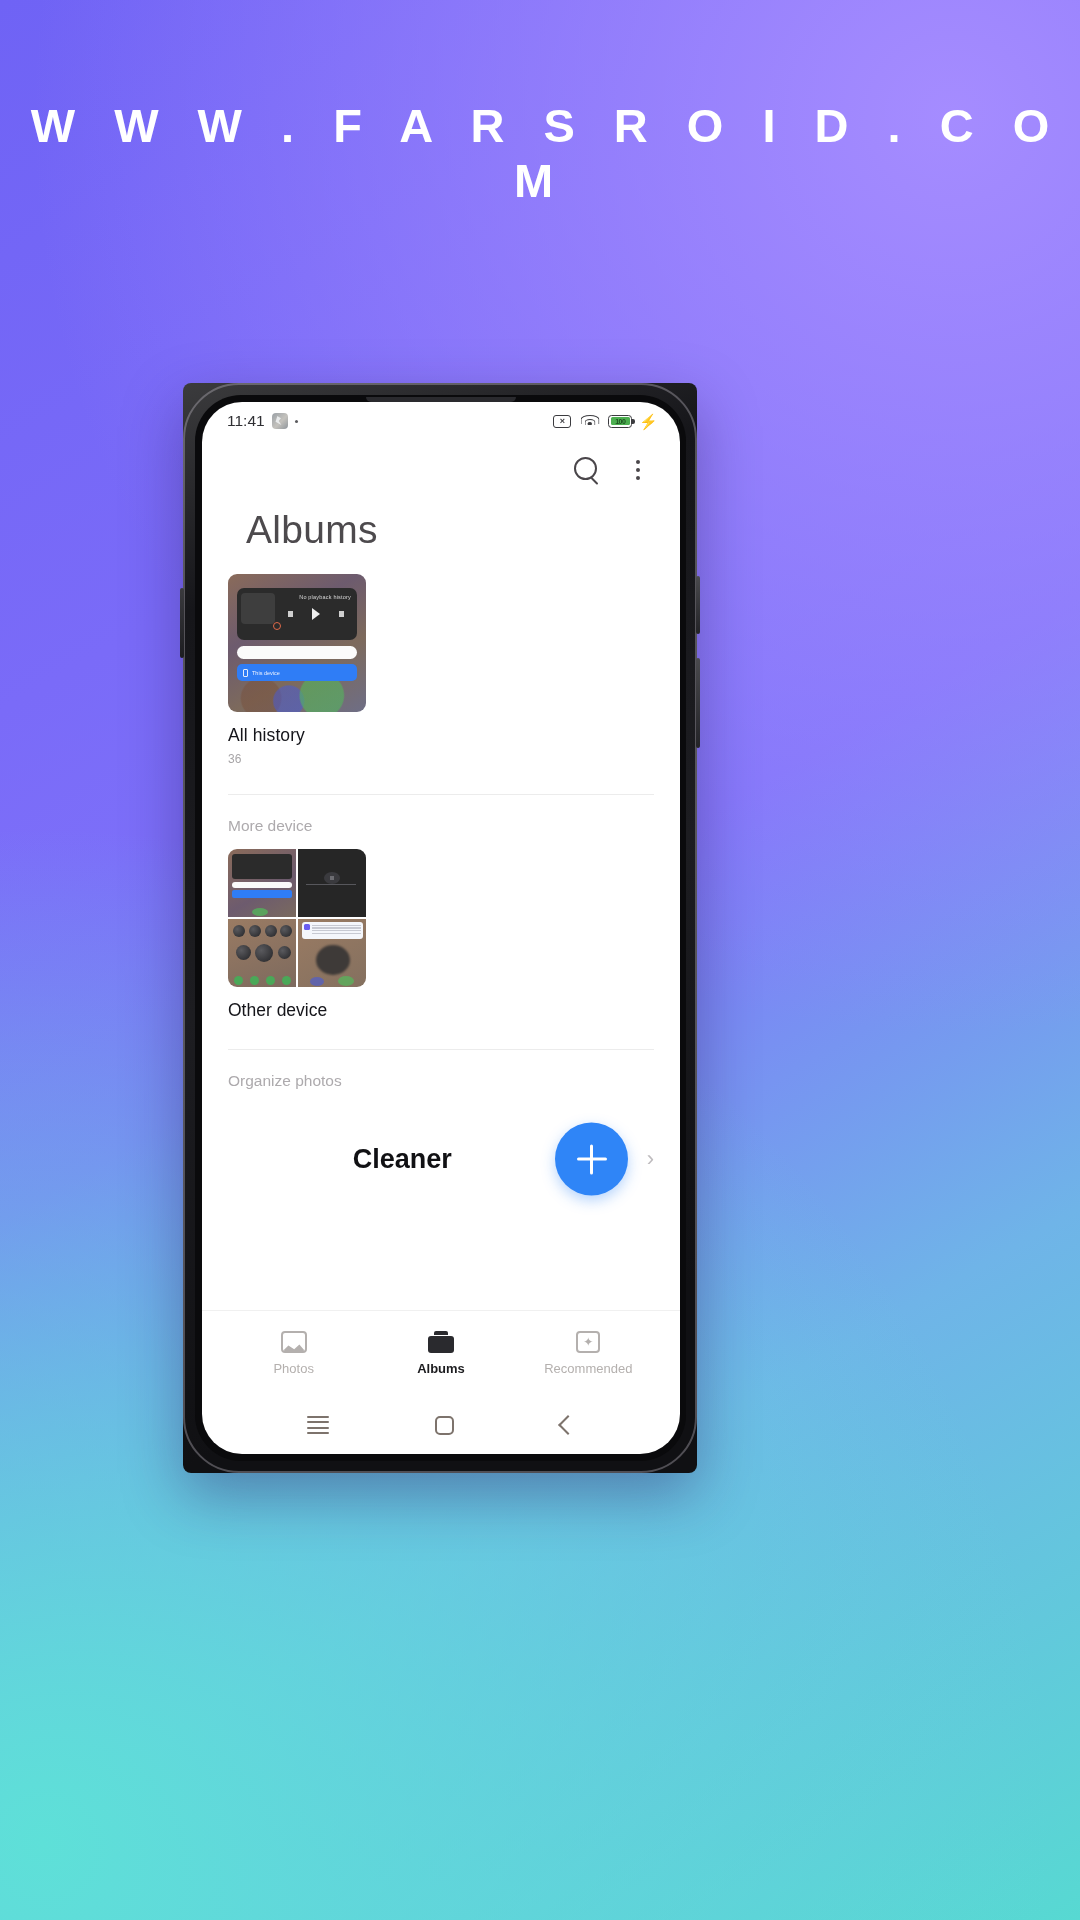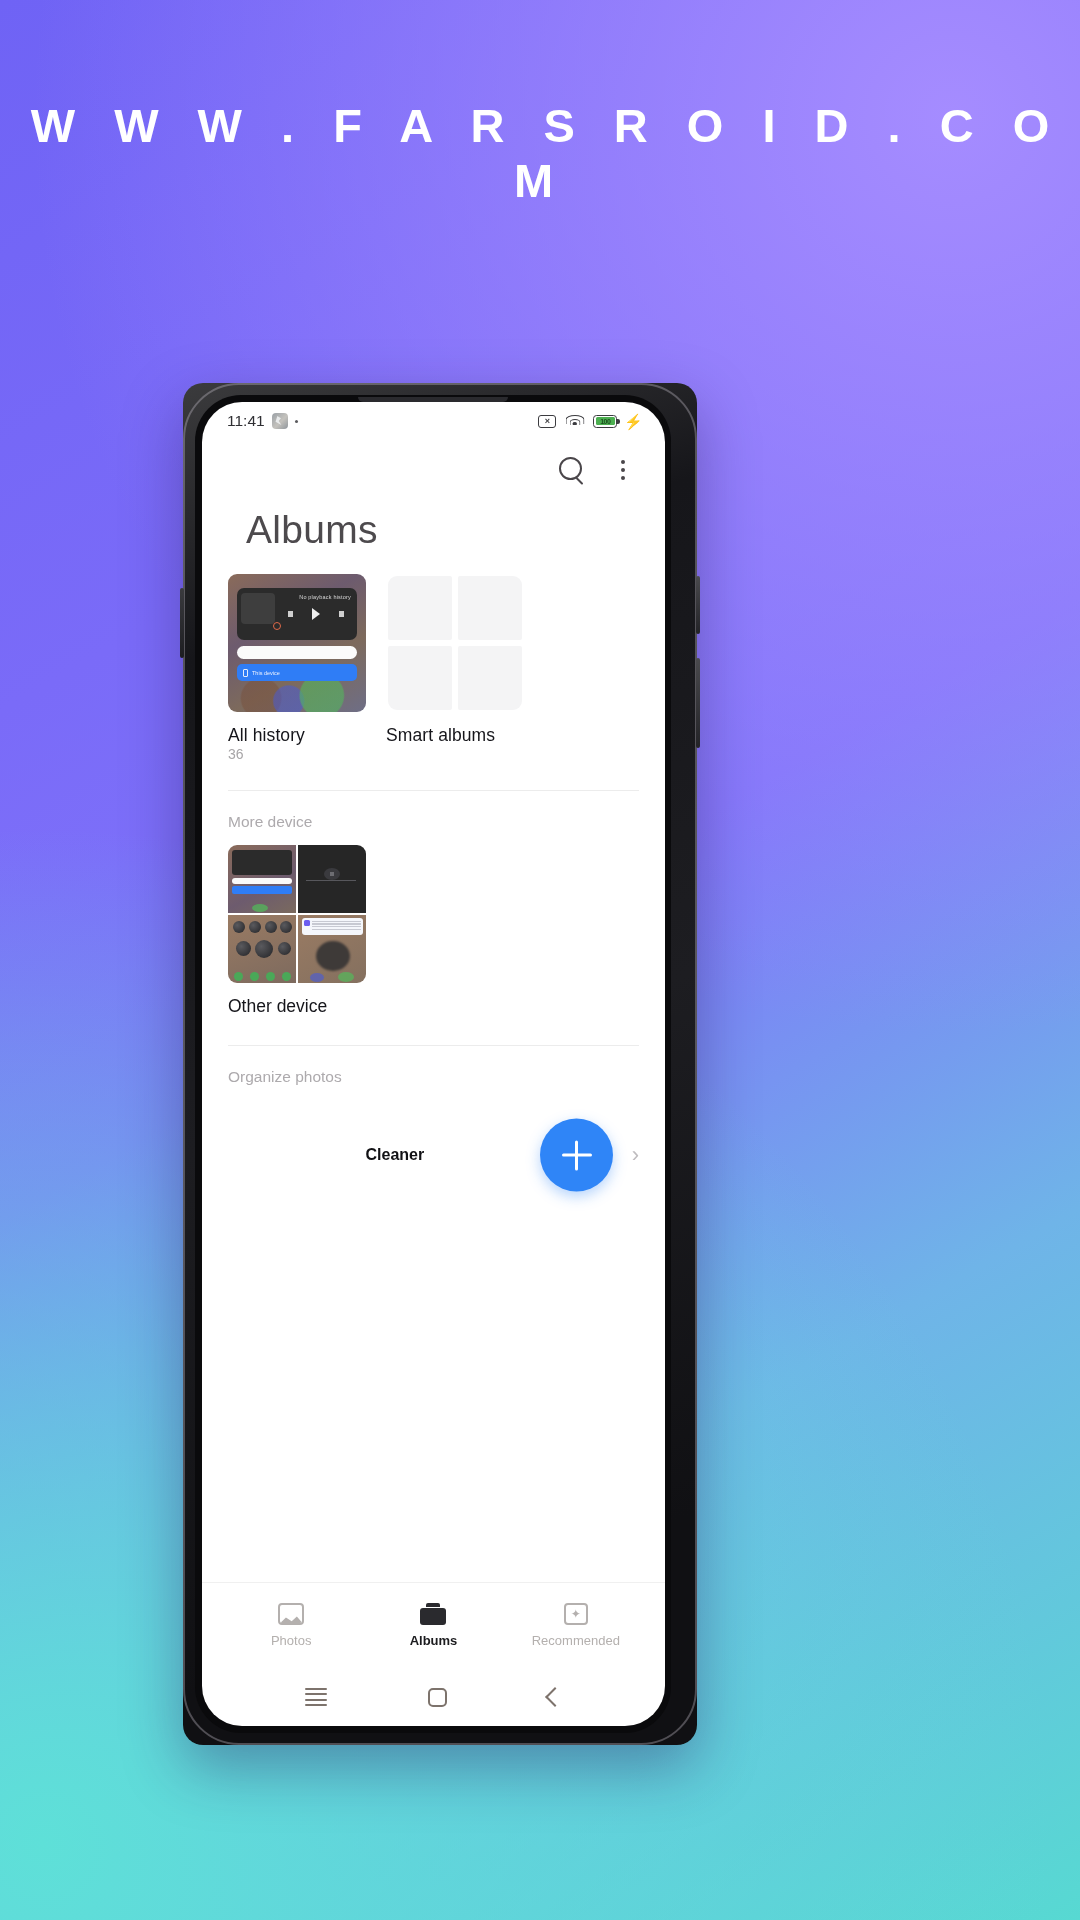--- a/index.html
+++ b/index.html
@@ -24,25 +24,25 @@
     font-weight:bold;
     letter-spacing:13px;
     text-indent:13px;
     font-family:"Liberation Sans", sans-serif;
   }
 
   
   .phone {
     position:absolute;
     left:183px; top:383px;
-    width:514px; height:1362px;
-    border-radius:20px;
+    width:514px; height:1090px;
+    border-radius:8px;
     background:linear-gradient(160deg,#3b3b3d 0%, #16161a 18%, #1d1d21 50%, #101013 85%);
     box-shadow: 0 22px 60px rgba(40,20,90,0.38);
-    padding:12px 26px 12px 12px;
+    padding:12px 11px 12px 12px;
   }
   .phone::before{ 
     content:""; position:absolute; inset:0;
     border-radius:56px;
     border:2px solid rgba(200,195,205,0.35);
     pointer-events:none;
   }
   .bezel {
     position:relative;
     width:100%; height:100%;
@@ -157,21 +157,21 @@
     display:flex; gap:20px; padding:0 26px 0 26px;
   }
   .album-card { width:138px; }
   .thumb {
     width:138px; height:138px; border-radius:9px; overflow:hidden;
     position:relative; background:#eee;
   }
   .album-name {
     margin-top:13px; font-size:17.5px; color:#15151a; font-weight:500; letter-spacing:0.1px;
   }
-  .album-count { margin-top:0; font-size:14px; color:#a7a5a7; }
+  .album-count { margin-top:6px; font-size:12px; color:#a7a5a7; }
 
   
   .t-media { background:linear-gradient(150deg,#8a6b5a 0%, #6d5b6e 35%, #7d6a5c 65%, #6e6e86 100%); }
   .t-media::before{
     content:""; position:absolute; inset:0;
     background:
       radial-gradient(circle at 68% 88%, rgba(80,190,90,.55) 0 14%, transparent 15%),
       radial-gradient(circle at 44% 92%, rgba(70,90,220,.5) 0 10%, transparent 11%),
       radial-gradient(circle at 24% 90%, rgba(120,80,60,.5) 0 12%, transparent 13%);
   }
@@ -252,21 +252,21 @@
   .cq4 .g2{ position:absolute; right:12px; bottom:1px; width:16px; height:10px; background:rgba(80,190,90,.65); border-radius:50%;}
 
   .collage-name { margin:13px 0 0 26px; font-size:17.5px; color:#15151a; font-weight:500; }
 
   
   .cleaner-row {
     margin-top:12px; position:relative;
     display:flex; align-items:center;
     padding:0 26px 0 26px; height:86px;
   }
-  .cleaner-label { flex:1; text-align:center; font-size:16px; font-weight:bold; color:#111114; padding-right:70px;}
+  .cleaner-label { flex:1; text-align:center; font-size:27px; font-weight:bold; color:#111114; padding-right:70px;}
   .chev-right { font-size:22px; color:#bfbcbf; line-height:1; margin-left:auto; }
   .fab {
     position:absolute; right:52px; top:50%; transform:translateY(-50%);
     width:73px; height:73px; border-radius:50%;
     background:#2f85f7; box-shadow:0 5px 14px rgba(47,133,247,.35);
     display:flex; align-items:center; justify-content:center;
   }
   .fab i, .fab u { position:absolute; background:#fff; border-radius:2px; display:block; text-decoration:none;}
   .fab i { width:30px; height:3.4px; }
   .fab u { width:3.4px; height:30px; }
@@ -369,30 +369,20 @@
               <div class="mp-dev">
                 <i></i>
                   <span>This device</span>
               </div>
             </div>
             <div class="album-name">All history</div>
             <div class="album-count">36</div>
           </div>
 
 
-          <div class="album-card">
-            <div class="thumb t-smart">
-              <div class="cell c1"></div>
-                <div class="cell c2"></div>
-              <div class="cell c3"></div>
-                <div class="cell c4"></div>
-            </div>
-            <div class="album-name">Smart albums</div>
-            <div class="album-count"></div>
-          </div>
 
         </div>
 
         <div class="divider"></div>
 
         <div class="section-label">More device</div>
 
         <div class="collage">
           <div class="cq cq1">
             <div class="p"></div>

